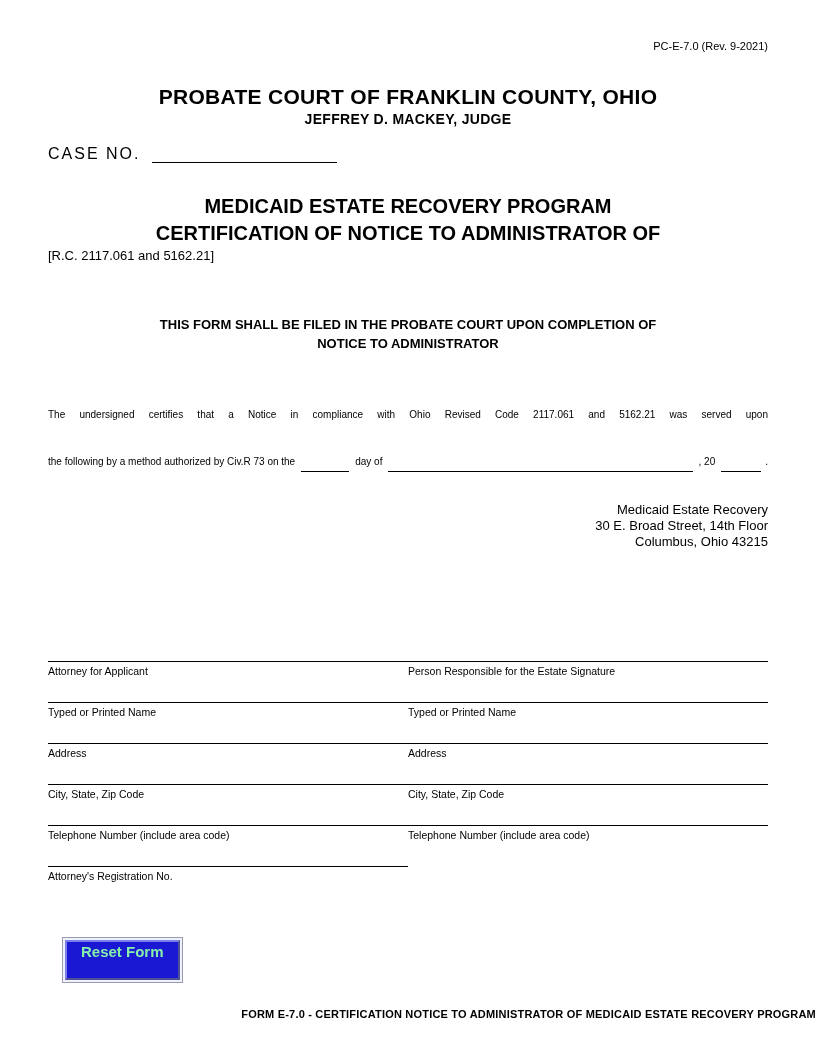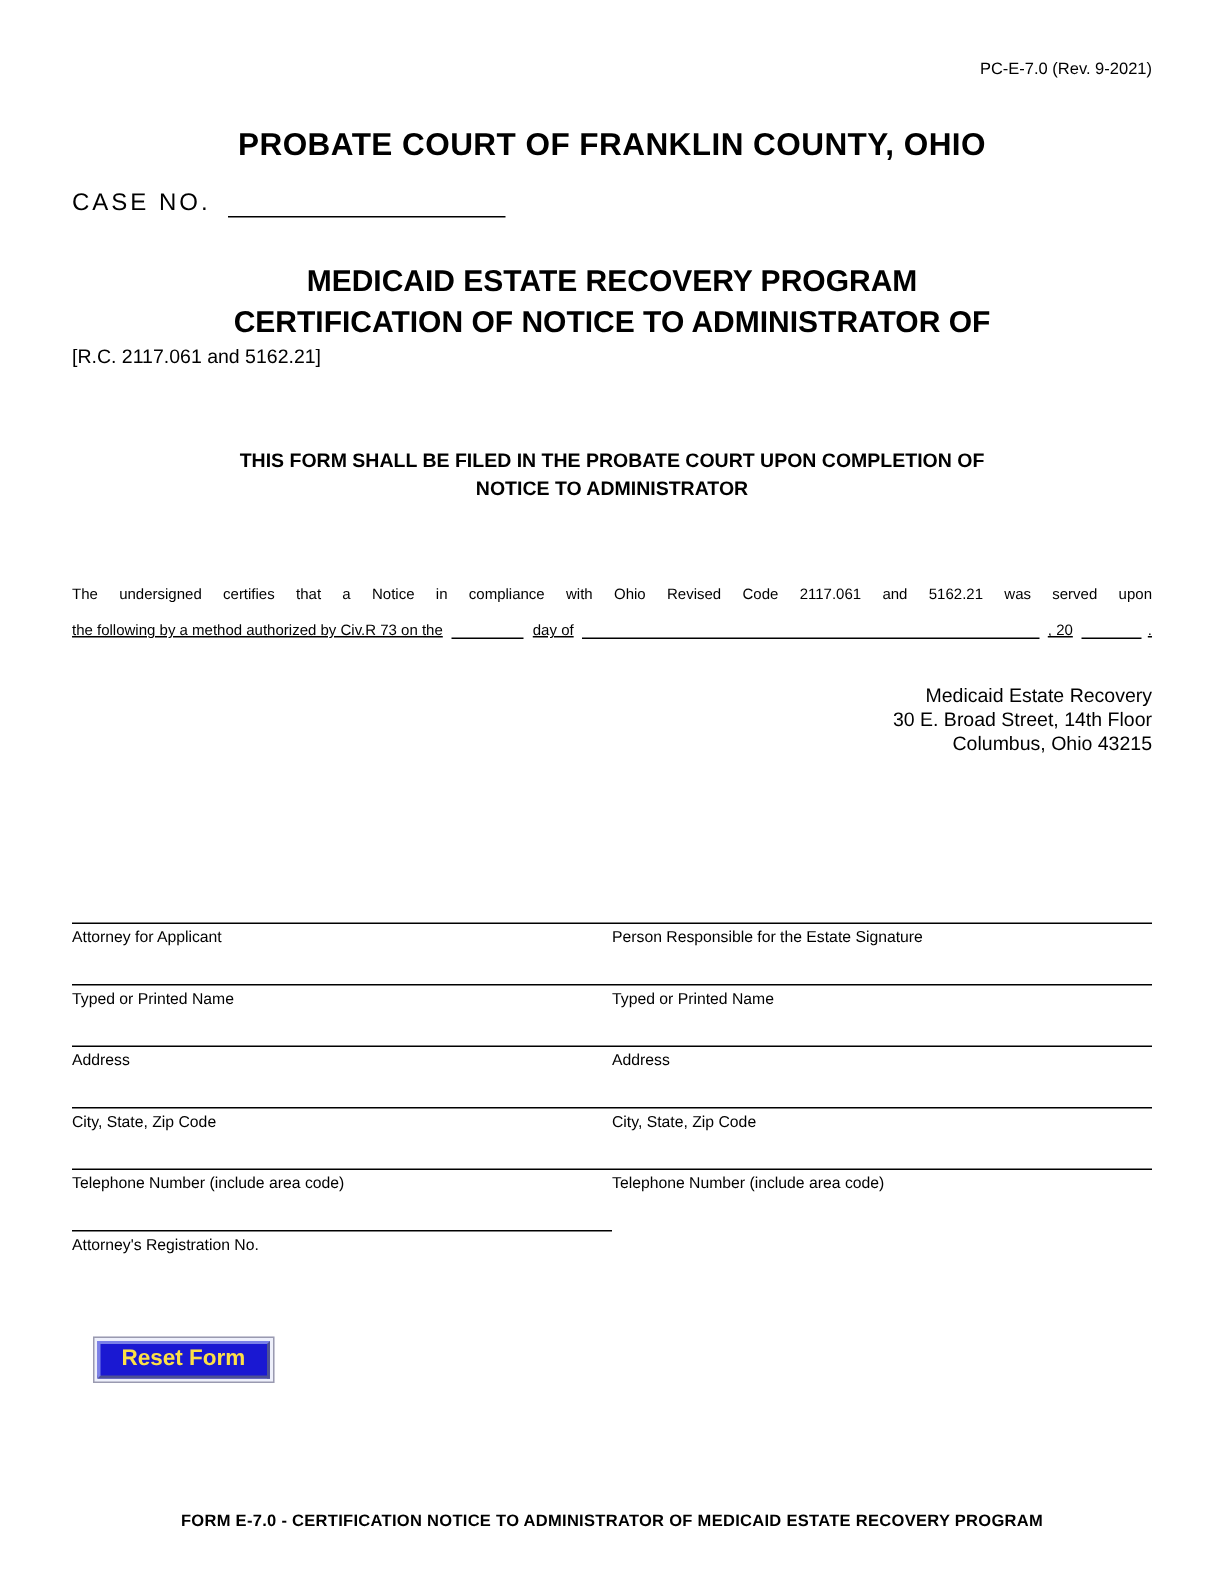--- a/index.html
+++ b/index.html
@@ -25,21 +25,21 @@
   .estate-line { flex:1; margin:0 6px 0 10px; }
   .case-line   { width:185px; margin-left:12px; }
 
   .main-title { margin-top:30px; text-align:center; font-size:20px; font-weight:bold; line-height:27px; }
   .statute    { text-align:left; font-size:13px; margin-top:1px; }
 
   .notice { margin-top:52px; text-align:center; font-size:13px; font-weight:bold; line-height:19px; }
 
   .body-para  { margin-top:56px; font-size:10px; }
   .body-line1 { text-align:justify; text-align-last:justify; }
-  .body-line2 { margin-top:8px; display:flex; align-items:flex-end; white-space:nowrap;text-decoration:underline; }
+  .body-line2 { margin-top:36px; display:flex; white-space:nowrap; }
   .blank      { display:inline-block; border-bottom:1px solid #000; height:16px; }
   .blank-day   { width:48px;  margin:0 6px; }
   .blank-month { flex:1; margin:0 6px; }
   .blank-year  { width:40px; margin:0 4px 0 6px; }
 
   .recipient { margin-top:30px; text-align:right; font-size:13px; line-height:16px; }
 
   .sig-grid { display:flex; margin-top:111px; }
   .sig-col  { flex:1; }
   .sig-row  { margin-bottom:25px; }
@@ -49,41 +49,42 @@
   .reset-wrap {
     display:inline-block;
     margin-top:30px; margin-left:14px;
     border:1px solid #9a9ab0;
     padding:2px;
     background:#eef0fb;
   }
   .reset-button {
     display:inline-block;
     background:#1a18d2;
-    color:#fde047;
+    color:#86efac;
     font-family:"Liberation Sans", sans-serif;
     font-size:15px; font-weight:bold;
-    padding:1px 14px 3px 14px;
+    padding:1px 14px 18px 14px;
     border:2px outset #7a80e8;
     cursor:pointer;
   }
 
   .footer {
     position:absolute; left:0; right:0; bottom:36px;
-    text-align:center; font-size:11px; font-weight:bold; letter-spacing:0.2px;
+    text-align:right; font-size:11px; font-weight:bold; letter-spacing:0.2px;
   }
 </style>
 </head>
 <body>
 
 <div class="page">
 
   <div class="form-number">PC-E-7.0 (Rev. 9-2021)</div>
 
   <div class="court-title">PROBATE COURT OF FRANKLIN COUNTY, OHIO</div>
+  <div class="judge-line">JEFFREY D. MACKEY, JUDGE</div>
 
 
   <div class="caption-row case-row">
     <span>CASE NO.</span>
     <span class="fill-line case-line"></span>
   </div>
 
   <div class="main-title">
     <div>MEDICAID ESTATE RECOVERY PROGRAM</div>
     <div>CERTIFICATION OF NOTICE TO ADMINISTRATOR OF</div>

